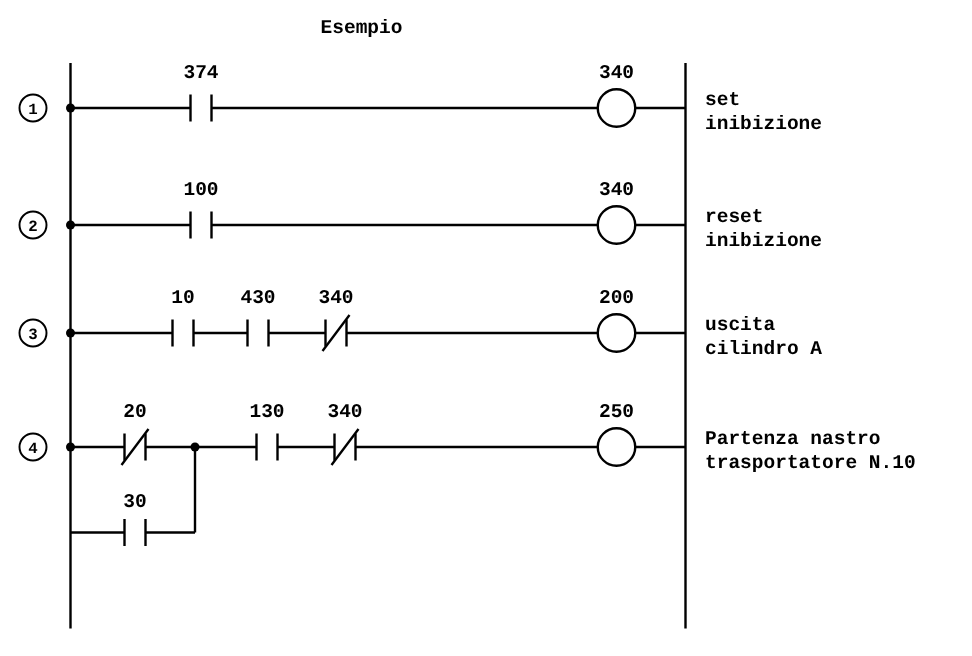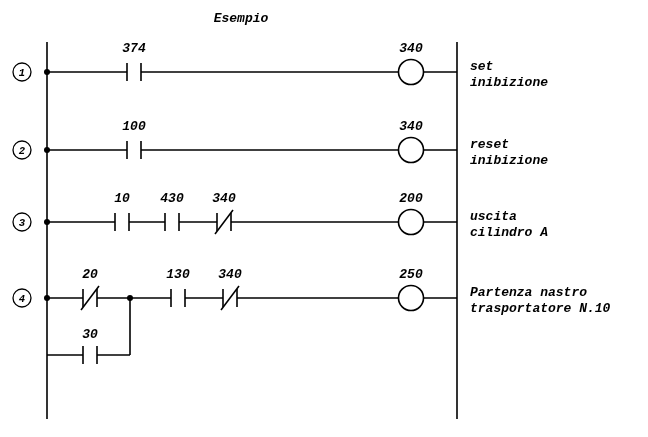--- a/index.html
+++ b/index.html
@@ -6,21 +6,20 @@
     margin: 0;
     padding: 0;
     background: #ffffff;
   }
   .page {
     position: relative;
     width: 648px;
     height: 437px;
     background: #ffffff;
     overflow: hidden;
-    font-style: italic;
   }
   svg text {
     font-family: "Liberation Mono", "DejaVu Sans Mono", monospace;
     font-size: 13px;
     font-weight: bold;
     fill: #000000;
   }
   svg text.num {
     font-size: 10.5px;
   }

